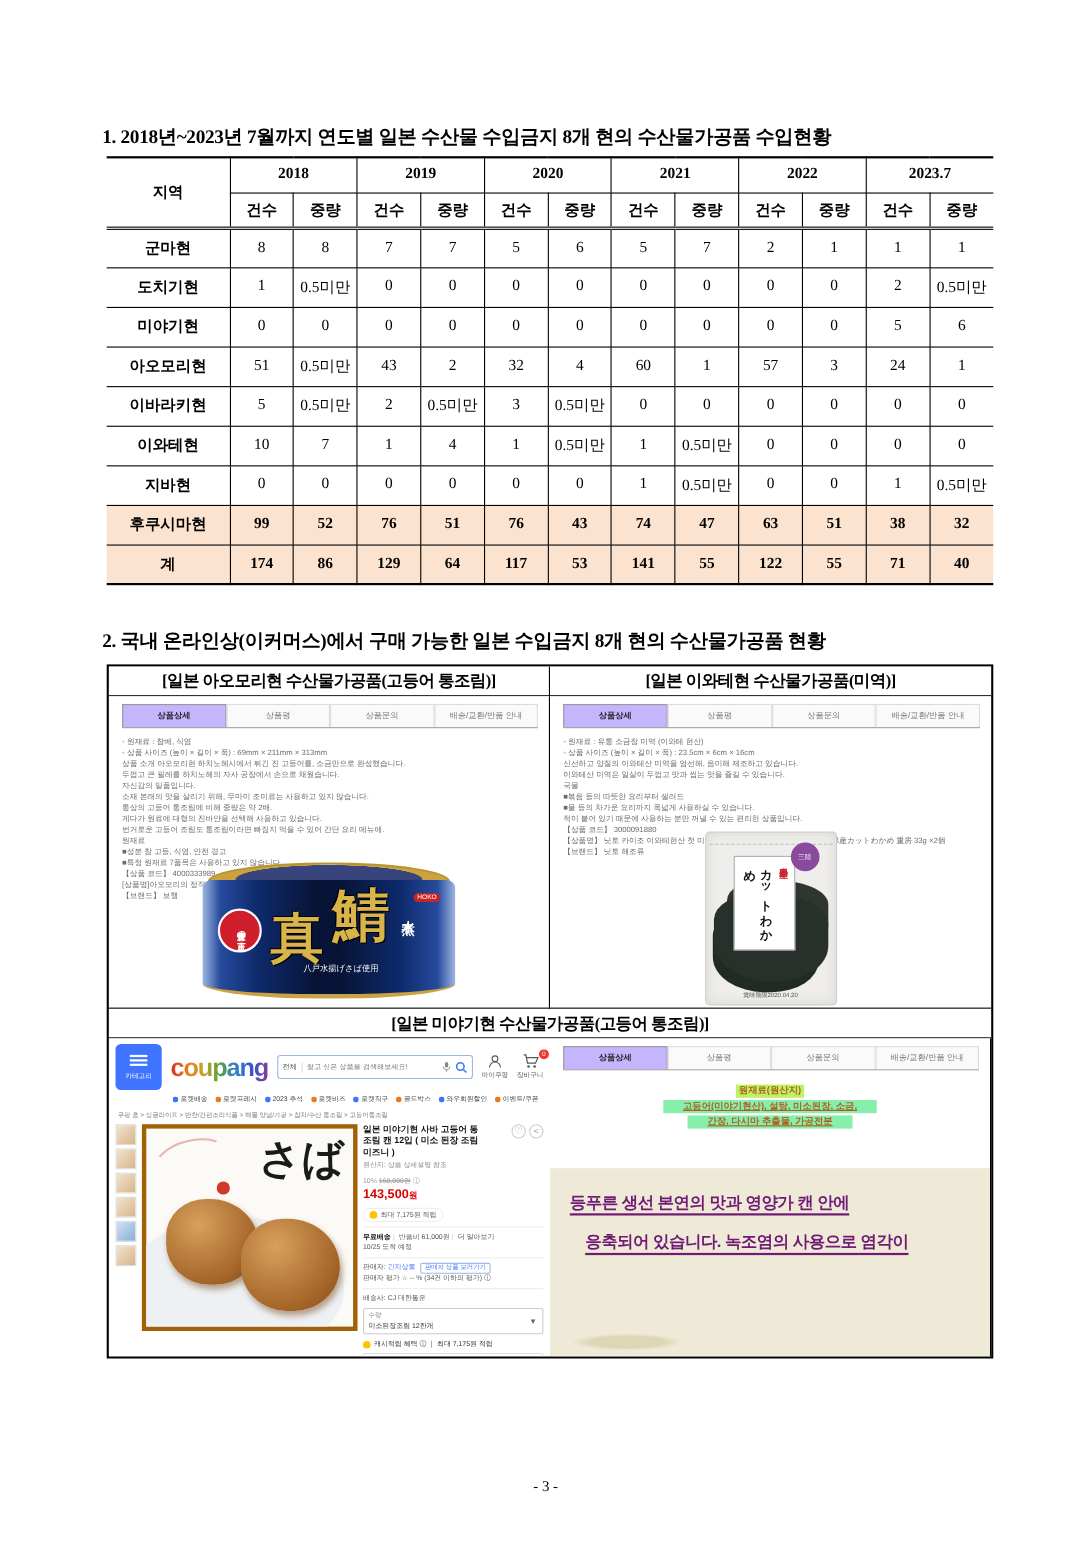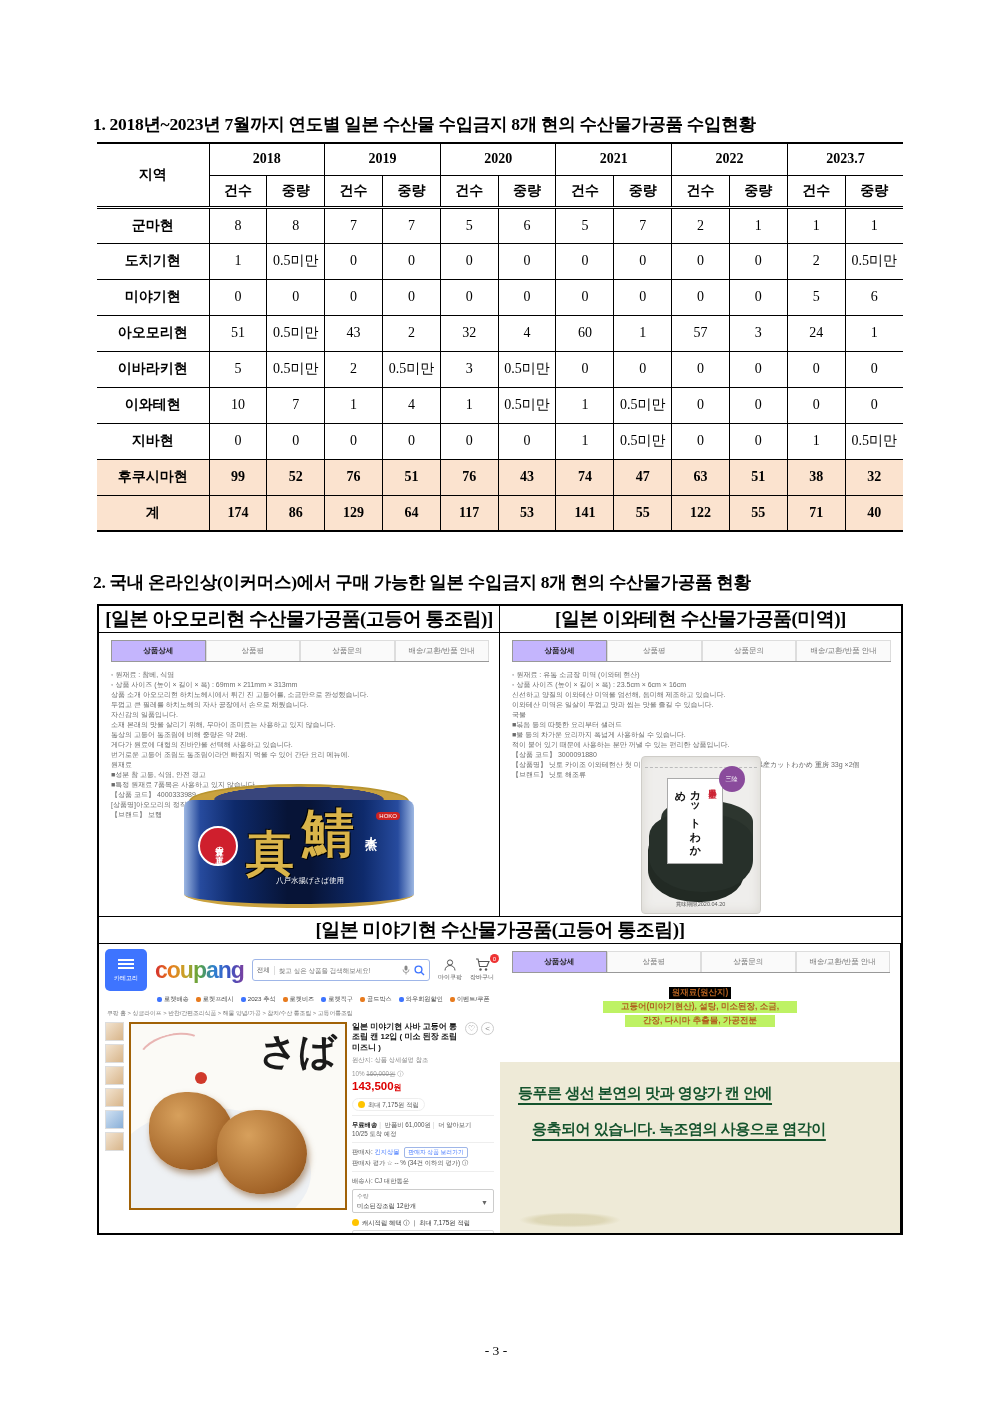--- a/index.html
+++ b/index.html
@@ -27,21 +27,21 @@
   table.imports thead th.regionhead { border-bottom: 3px double #000; }
   table.imports tr.hl td { background: #fbe3cf; font-weight: 700; }
   table.imports td.region { font-weight: 600; }
 
   
   .prodgrid { width: 806px; margin: 10px 0 0 97px; border: 2px solid #000;
     display: grid; grid-template-columns: 1fr 1fr; }
   .gcell { border-right: 1px solid #000; border-bottom: 1px solid #000; background:#fff; }
   .gcell:nth-child(2n) { border-right: none; }
   .ghead { height: 27px; display:flex; align-items:center; justify-content:center;
-    font-size: 19px; font-weight: 700; letter-spacing: -0.5px; }
+    font-size: 15px; font-weight: 700; letter-spacing: -0.5px; }
   .ghead.span2 { grid-column: 1 / 3; border-right: none; }
   .gbody { height: 284px; overflow: hidden; position: relative;
     font-family: "Liberation Sans", "DejaVu Sans", sans-serif; }
   .gbody.tall { height: 289px; border-bottom: none; }
 
   
   .shot { padding: 7px 10px 0 12px; }
   .tabbar { display:flex; border-bottom: 1px solid #999; margin-bottom: 8px; }
   .tab { flex:1; text-align:center; font-size: 7.5px; color:#777; padding: 5px 0; border:1px solid #ddd; border-bottom:none; background:#fafafa;}
   .tab.active { color:#222; font-weight:bold; background:#c4b5fd; border:1px solid #999; border-bottom:none; }
@@ -106,21 +106,21 @@
     width:9px; height:9px; font-size:6px; display:flex; align-items:center; justify-content:center; }
   .cp-nav { display:flex; gap:7px; margin: 4px 0 0 52px; font-size: 6.2px; color:#444; align-items:center; white-space:nowrap; overflow:hidden;}
   .cp-nav .navitem::before { content:""; display:inline-block; width:5px; height:5px; border-radius:2px;
     background:#e87b1e; margin-right:2px; vertical-align:middle;}
   .cp-nav .navitem:nth-child(odd)::before { background:#3e74ff; }
   .cp-bc { font-size: 5.8px; color:#777; margin: 5px 0 4px 2px; }
   .cp-main { display:flex; gap:5px; }
   .cp-thumbs { display:flex; flex-direction:column; gap:3px; flex:none; }
   .cp-thumb { width: 19px; height: 19px; border:1px solid #ddd; background:linear-gradient(135deg,#f2e3cf,#d8b58a); }
   .cp-thumb:nth-child(5) { background:linear-gradient(135deg,#cfe0f2,#8ab0d8); }
-  .cp-img { position:relative; width: 218px; height: 188px; flex:none; background:#fbfaf6; border:2px solid #a16207; overflow:hidden;text-align:center; }
+  .cp-img { position:relative; width: 196px; height: 188px; flex:none; background:#fbfaf6; border:4px solid #a16207; overflow:hidden;text-align:center; }
   .cp-saba { position:absolute; top:2px; right:8px; font-size: 38px; font-weight:bold; color:#1a1a1a;
     font-family:"Liberation Serif",serif; }
   .cp-plate { position:absolute; left:-20px; bottom:-30px; width: 200px; height: 130px; background:#eef1f4; border-radius:50%; }
   .cp-fish1, .cp-fish2 { position:absolute; background: radial-gradient(circle at 35% 30%, #d7a05c, #a36428 70%, #7d4a18);
     border-radius: 45% 55% 50% 50%; box-shadow: 2px 4px 6px rgba(120,70,20,.5); }
   .cp-fish1 { left: 18px; bottom: 38px; width: 84px; height: 78px; }
   .cp-fish2 { left: 86px; bottom: 14px; width: 90px; height: 84px; }
   .cp-tomato { position:absolute; top: 48px; left: 64px; width: 12px; height:12px; border-radius:50%; background:#d0392b; }
   .cp-curve { position:absolute; top:10px; left:6px; width:70px; height:40px; border:2px solid #d88; border-radius:50%;
     border-color:#d88 transparent transparent transparent; transform:rotate(-15deg); opacity:.6;}
@@ -144,28 +144,28 @@
   .cp-sellerbtn { display:inline-block; border:1px solid #9fb6e8; color:#3e74ff; border-radius:2px;
     padding:0 3px; font-size:5.8px; margin-left:3px;}
   .cp-select { border:1px solid #ccc; border-radius:2px; padding:2px 4px; margin-top:4px; position:relative; color:#333;}
   .cp-select .qty { color:#888; font-size:5.8px; }
   .cp-select .arr { position:absolute; right:5px; top:8px; color:#666; font-size:7px;}
   .cp-cash { margin-top:5px; color:#333; display:flex; align-items:center; gap:3px;}
   .cp-benefits { border:1px solid #ddd; border-radius:2px; margin-top:3px; padding:4px 5px; color:#666; }
 
   
   .mg-ing { text-align:center; margin-top: 6px; font-family:"Liberation Sans",sans-serif; }
-  .mg-ing .t { display:inline-block; font-size: 8.5px; font-weight:bold; color:#b05f1f; background:#000000; padding:0 3px; margin-bottom:2px;}
+  .mg-ing .t { display:inline-block; font-size: 8.5px; font-weight:bold; color:#b05f1f; background:#bef264; padding:0 3px; margin-bottom:2px;}
   .mg-ing .l { display:block; font-size: 8.5px; font-weight:bold; color:#b05f1f; }
-  .mg-ing .l span { background:#bef264; padding:0 18px; display:inline-block; margin-bottom:2px;}
+  .mg-ing .l span { background:#86efac; padding:0 18px; display:inline-block; margin-bottom:2px;text-decoration:underline;}
   .mg-banner { position:absolute; left:0; right:0; bottom:0; top: 118px; background:#eeead7;
     padding: 22px 10px 0 18px; overflow:hidden;}
   .mg-banner::after { content:""; position:absolute; left:10px; bottom:4px; width:120px; height:18px;
     background: radial-gradient(ellipse, #d9d2ae 0 40%, transparent 60%); opacity:.8; }
-  .mg-bline { font-size: 15px; font-weight:bold; color:#14532d; letter-spacing:-0.5px; margin-bottom: 17px;
+  .mg-bline { font-size: 15px; font-weight:bold; color:#701a75; letter-spacing:-0.5px; margin-bottom: 17px;
     text-decoration: underline; text-underline-offset: 5px; text-decoration-thickness: 1.5px; }
   .mg-bline:nth-child(2) { margin-left: 14px; }
   .mg-bline:nth-child(3) { margin-left: -6px; }
 
   svg { display:block; }
 </style>
 </head>
 <body>
 
 <div class="page">

